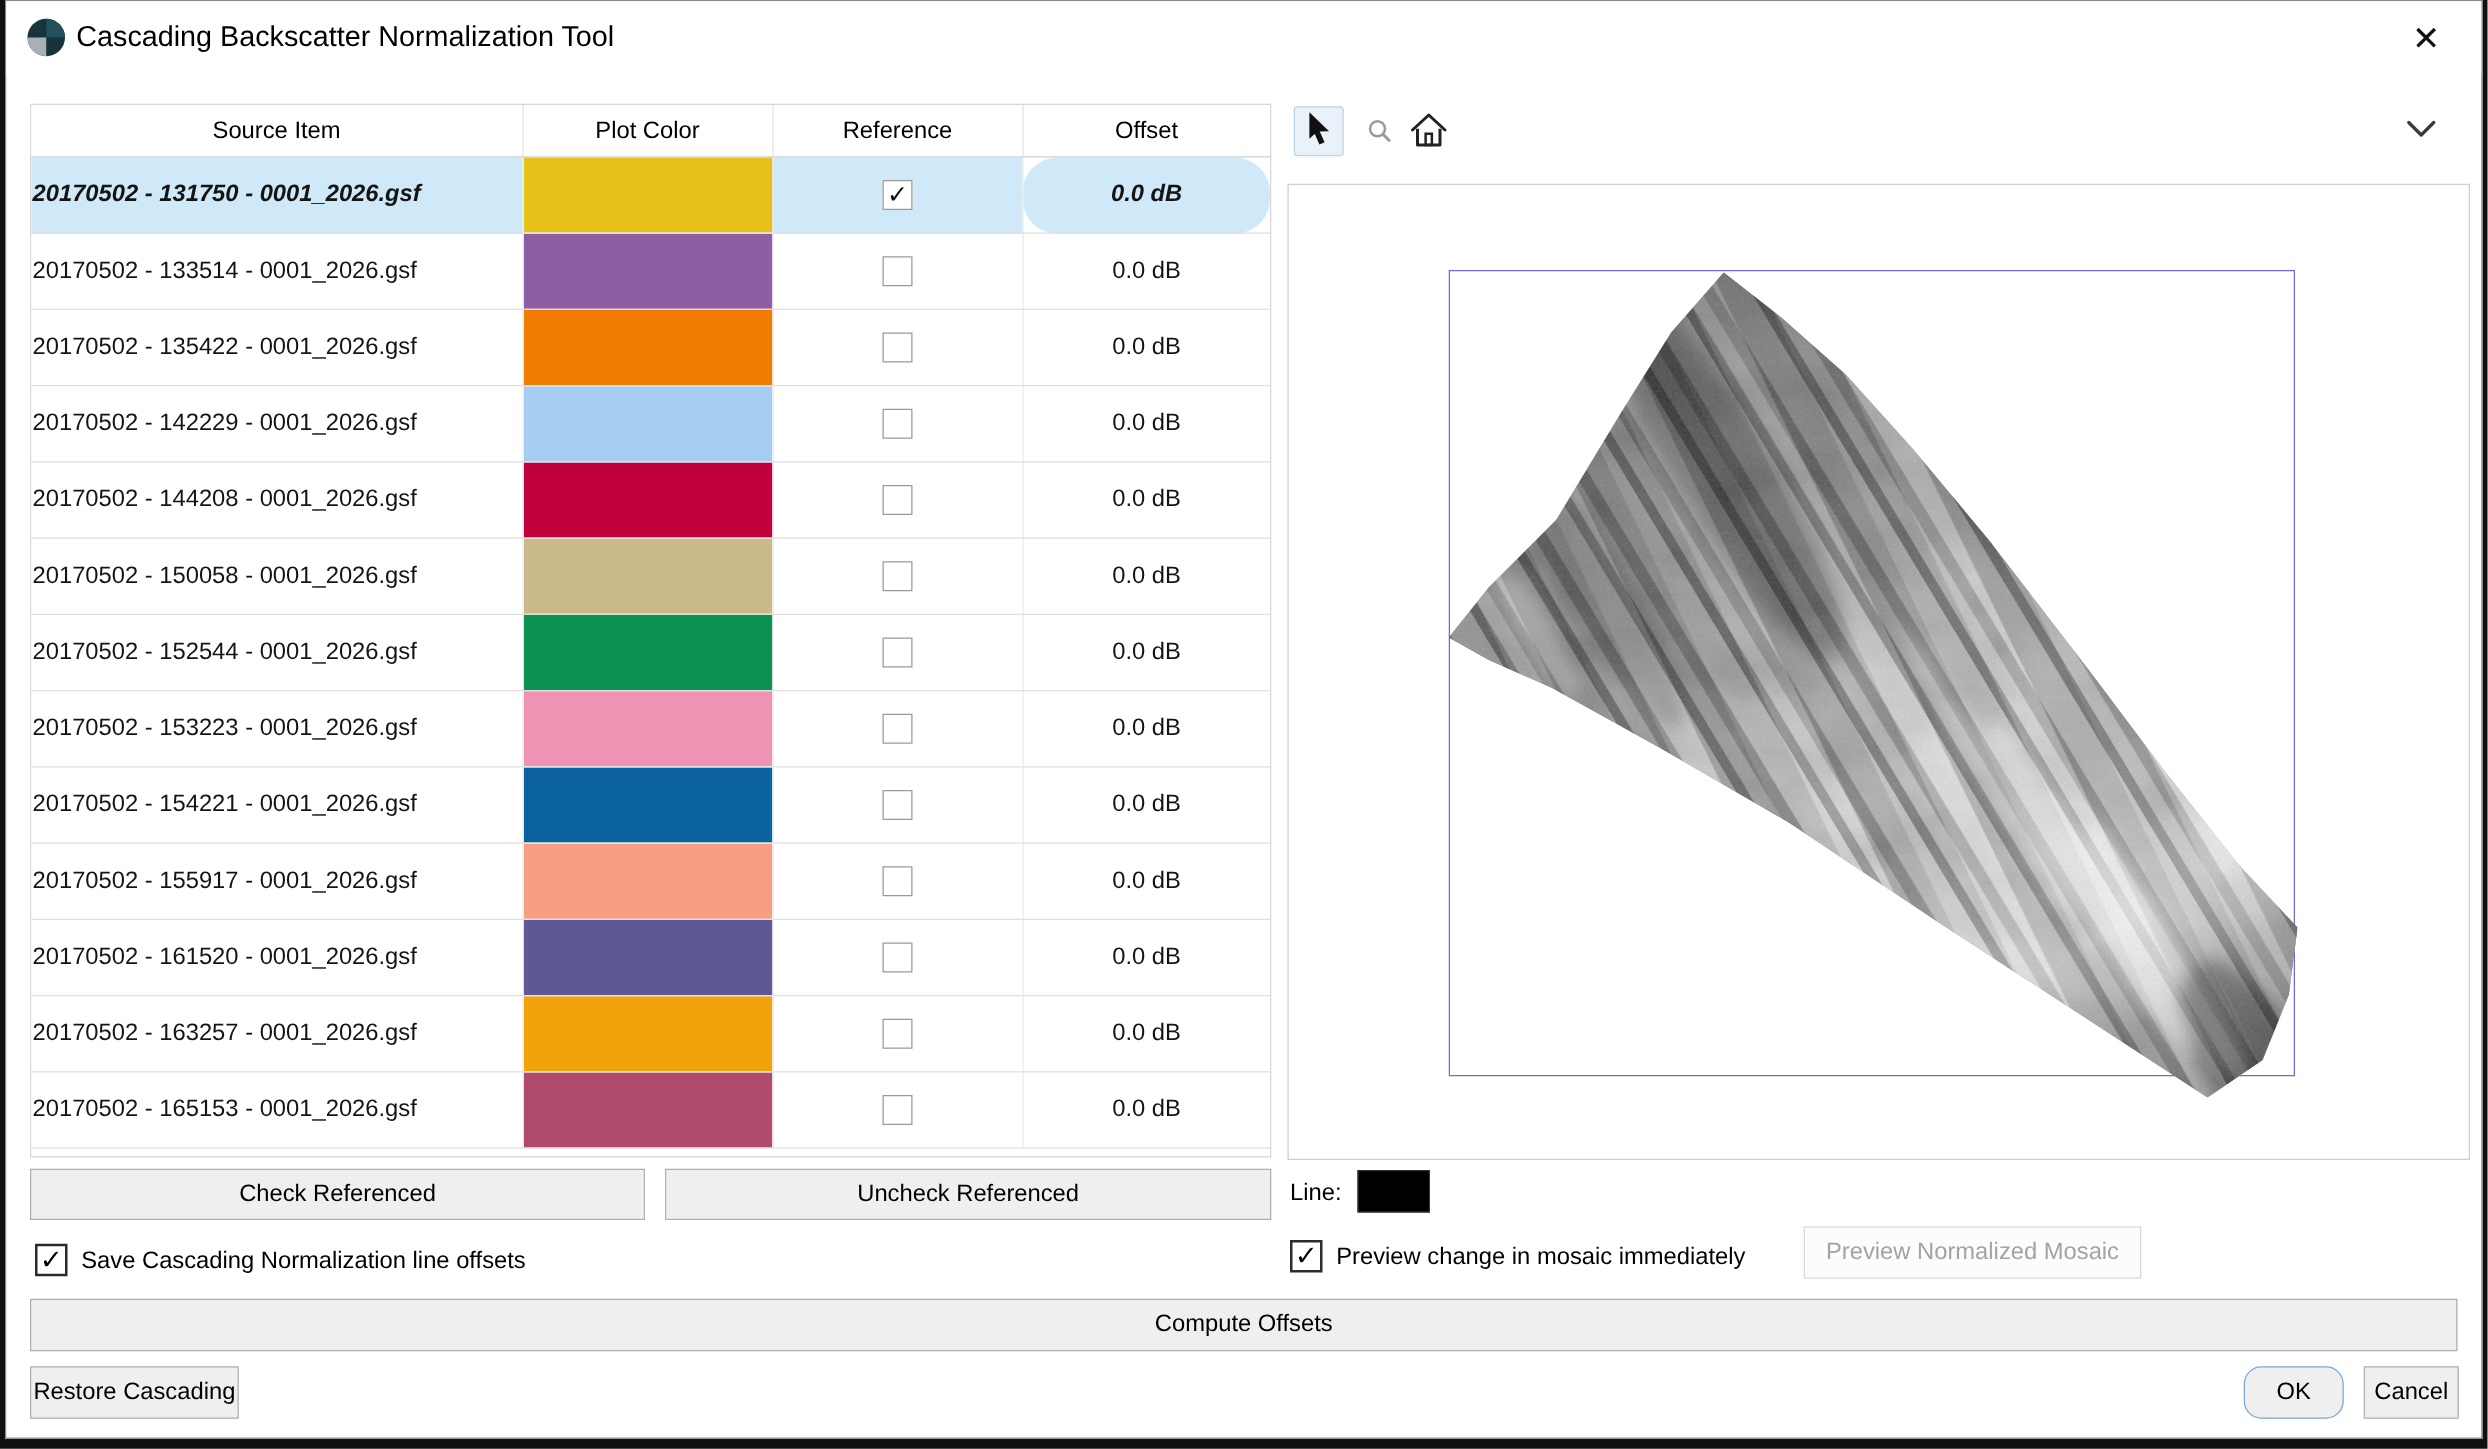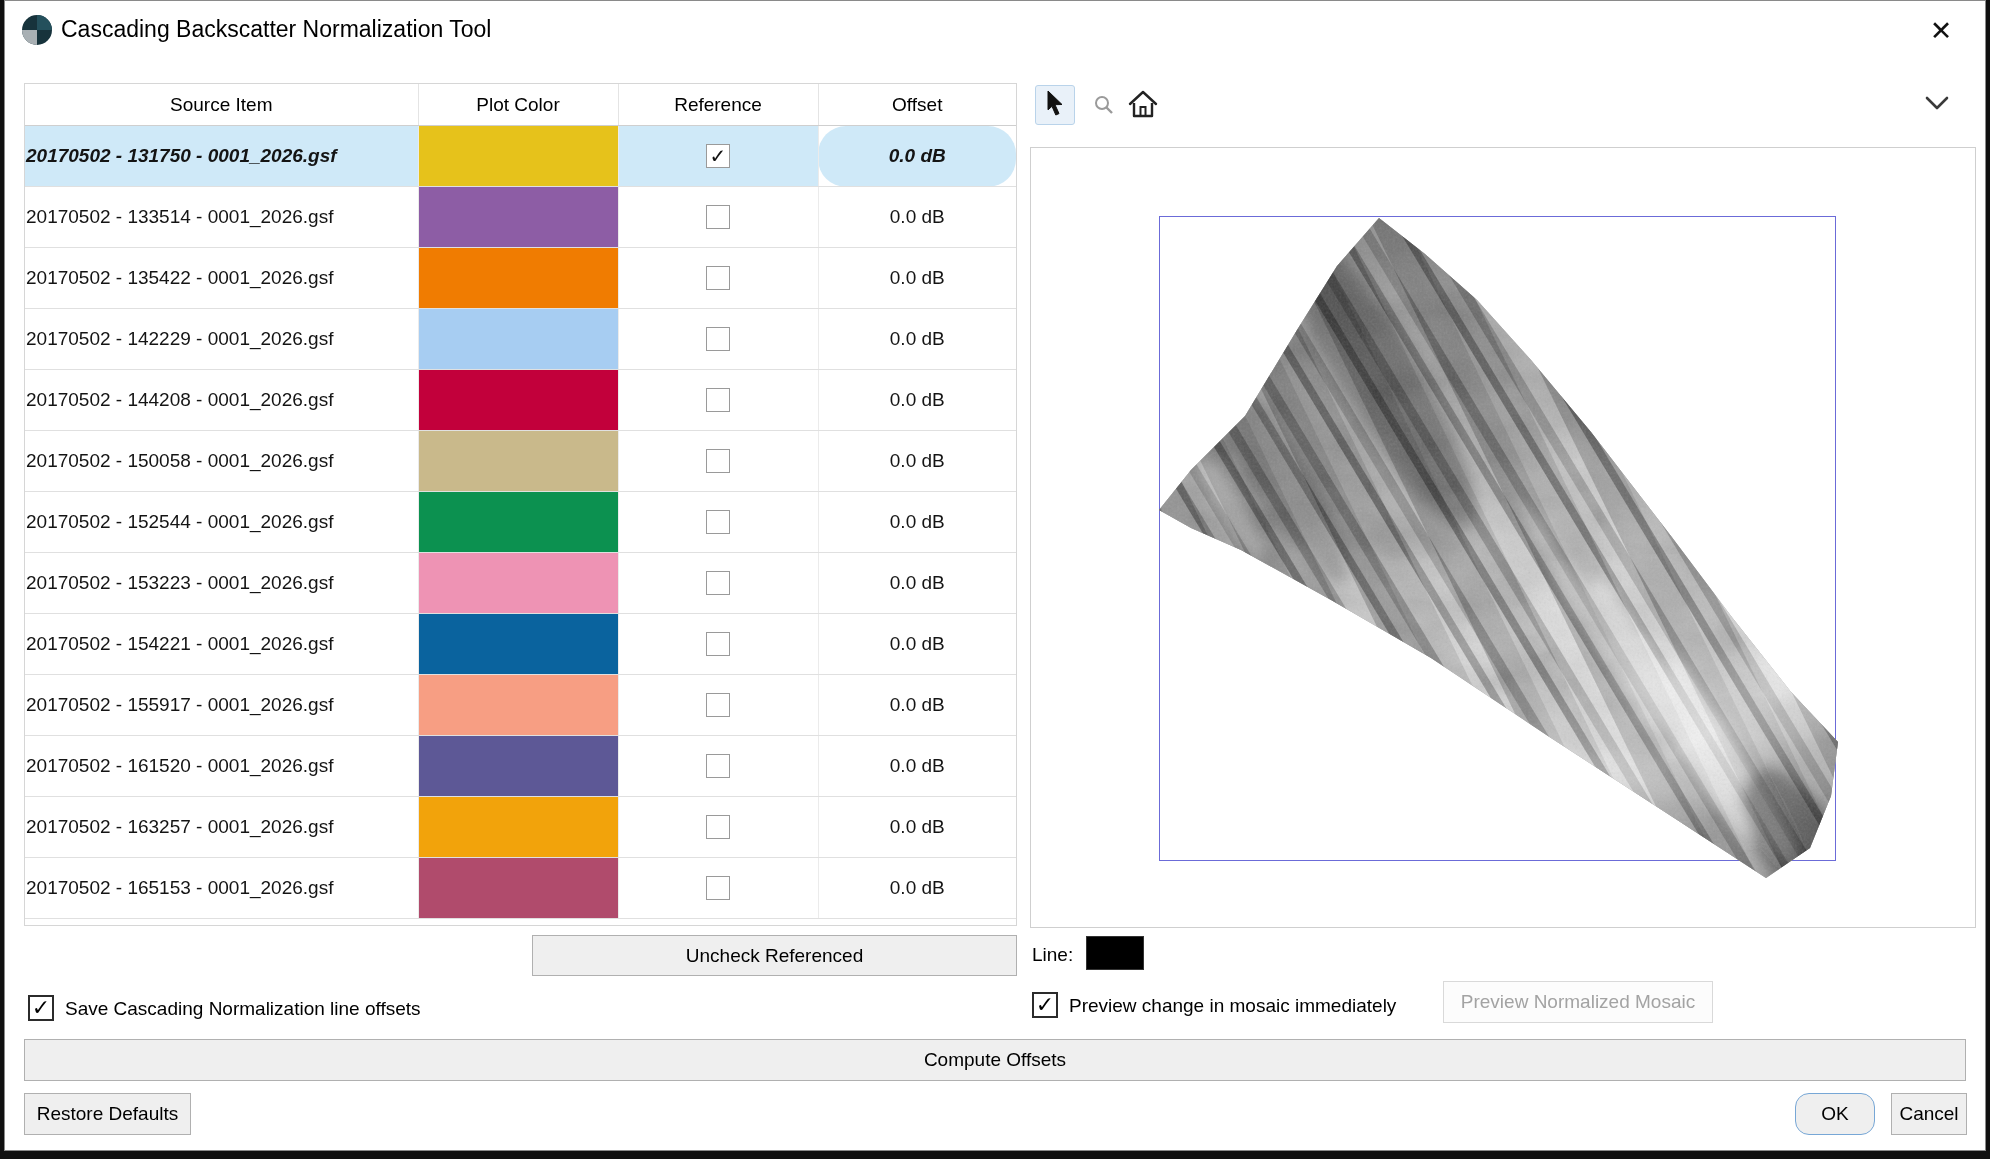--- a/index.html
+++ b/index.html
@@ -232,20 +232,21 @@
             <td class="c-color">
               <div class="swatch" style="background: rgb(176, 75, 108);"></div>
             </td>
             <td class="c-ref"><span class="cb"></span></td>
             <td class="c-offset">0.0 dB</td>
           </tr>
         </tbody>
     </table>
   </div>
 
+  <div class="btn btn-check-ref">Check Referenced</div>
   <div class="btn btn-uncheck-ref">Uncheck Referenced</div>
 
   <span class="cbx cbx-save">✓</span>
   <span class="lbl lbl-save">Save Cascading Normalization line offsets</span>
 
   <div class="tool-arrow">
     <span>
       <svg width="24" height="28" viewBox="0 0 24 28">
         <path d="M5 2 L19 15.5 L12 15.7 L16 24.6 L12.8 26 L9 17.3 L5 20.8 Z" fill="#111" stroke="#111" stroke-width="1"></path>
       </svg>
@@ -343,17 +344,17 @@
   </div>
 
   <span class="lbl lbl-line">Line:</span>
   <span class="line-swatch" style="background: rgb(0, 0, 0);"></span>
 
   <span class="cbx cbx-preview">✓</span>
   <span class="lbl lbl-preview">Preview change in mosaic immediately</span>
   <div class="btn btn-compute">Compute Offsets</div>
 
   <div class="btn btn-preview-mosaic disabled">Preview Normalized Mosaic</div>
-  <div class="btn btn-restore">Restore Defaults</div>
+  <div class="btn btn-restore">Restore Cascading</div>
   <div class="btn btn-ok default">OK</div>
   <div class="btn btn-cancel">Cancel</div>
 
 </div>
 
 </body></html>

